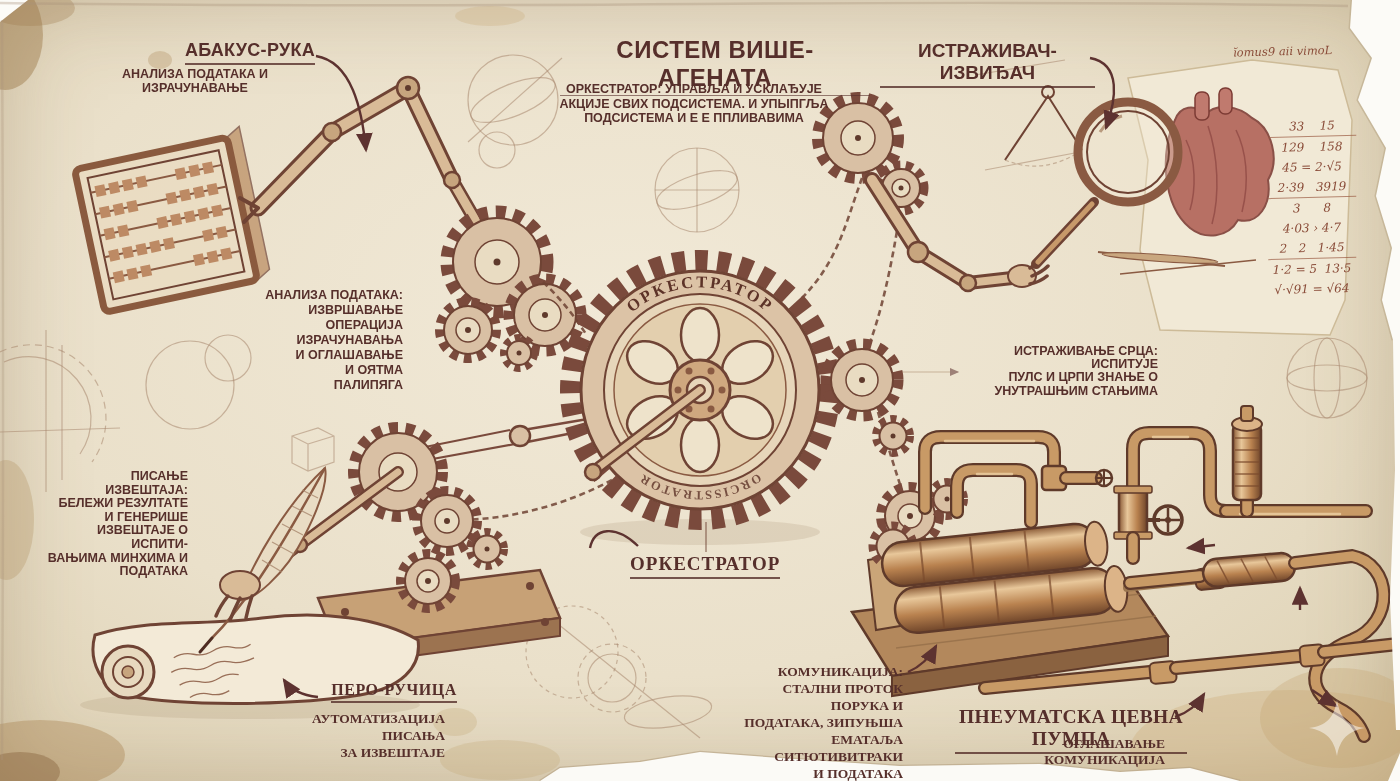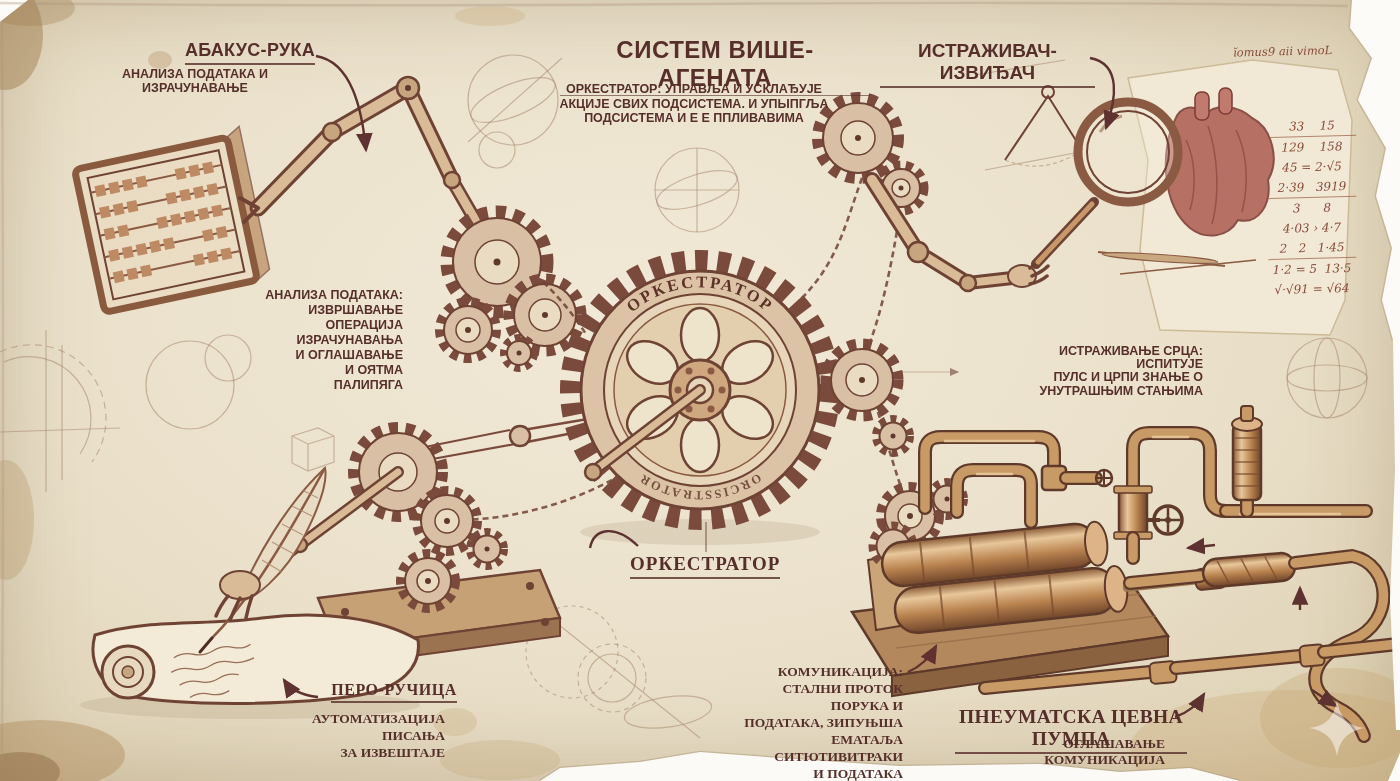--- a/index.html
+++ b/index.html
@@ -492,22 +492,28 @@
 </div>
 
 <div class="lbl sans right pre" style="left:243px;top:288px;width:160px;font-size:12.5px;line-height:15px;">АНАЛИЗА ПОДАТАКА:
 ИЗВРШАВАЊЕ
 ОПЕРАЦИЈА
 ИЗРАЧУНАВАЊА
 И ОГЛАШАВАЊЕ
 И ОЯТМА
 ПАЛИПЯГА</div>
 
-
-<div class="lbl sans right pre" style="left:1003px;top:345px;width:200px;font-size:12.5px;line-height:13.2px;">ИСТРАЖИВАЊЕ СРЦА: ИСПИТУЈЕ
+<div class="lbl sans right pre" style="left:46px;top:470px;width:142px;font-size:12.5px;line-height:13.6px;">ПИСАЊЕ ИЗВЕШТАЈА:
+БЕЛЕЖИ РЕЗУЛТАТЕ
+И ГЕНЕРИШЕ
+ИЗВЕШТАЈЕ О ИСПИТИ-
+ВАЊИМА МИНХИМА И
+ПОДАТАКА</div>
+
+<div class="lbl sans right pre" style="left:958px;top:345px;width:200px;font-size:12.5px;line-height:13.2px;">ИСТРАЖИВАЊЕ СРЦА: ИСПИТУЈЕ
 ПУЛС И ЦРПИ ЗНАЊЕ О
 УНУТРАШЊИМ СТАЊИМА</div>
 
 <div class="lbl serif center" style="left:630px;top:553px;width:140px;font-size:19px;letter-spacing:1px;">
   <span class="t-u">ОРКЕСТРАТОР</span>
 </div>
 
 <div class="lbl serif center" style="left:324px;top:681px;width:140px;font-size:16px;letter-spacing:.5px;">
   <span class="t-u">ПЕРО-РУЧИЦА</span>
 </div>

